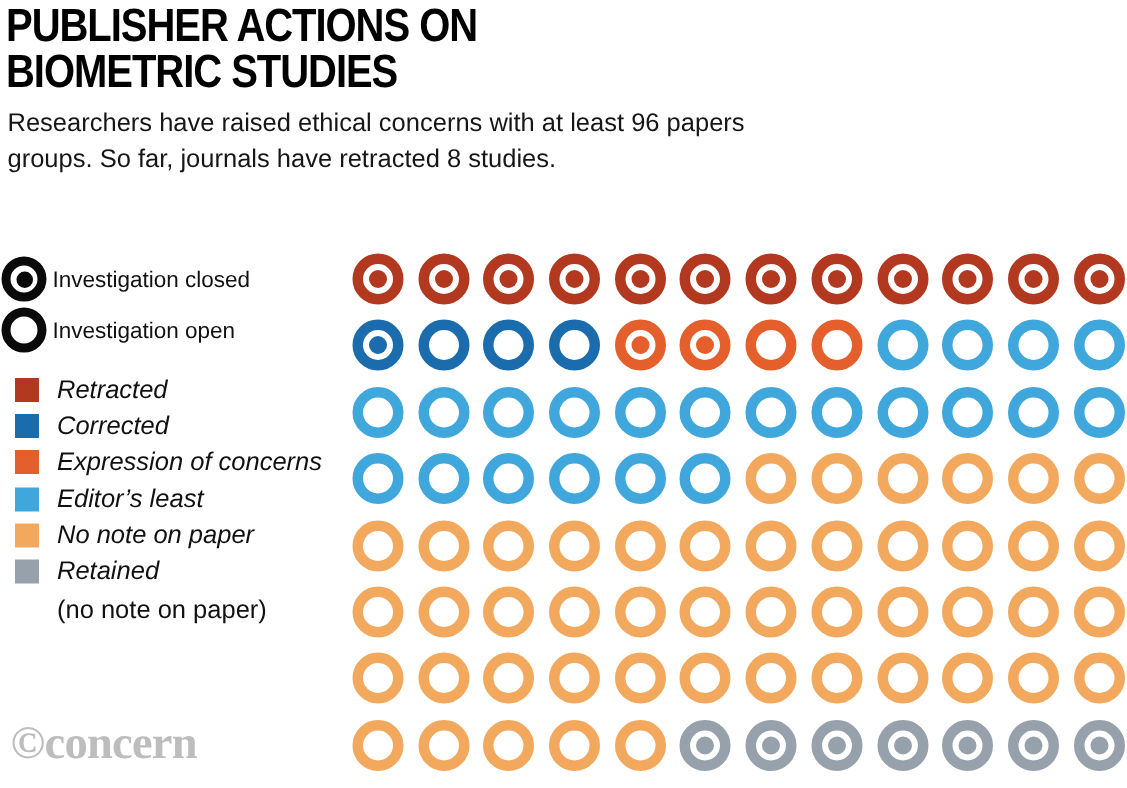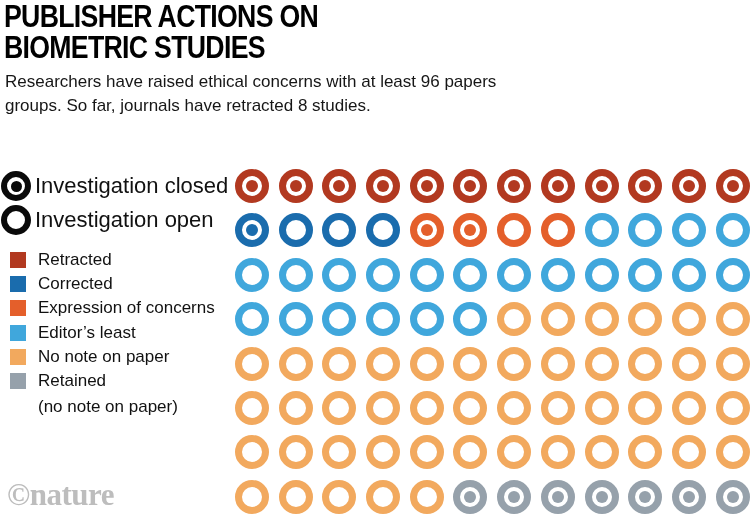--- a/index.html
+++ b/index.html
@@ -25,26 +25,26 @@
   .inv-legend{position:absolute;left:1px;top:171px;}
   .inv-item{display:flex;align-items:center;height:30px;margin-bottom:4px;}
   .inv-ring{
     box-sizing:border-box;width:30px;height:30px;flex:0 0 auto;
     border:6px solid #0a0a0a;border-radius:50%;position:relative;
   }
   .inv-ring .idot{
     position:absolute;left:50%;top:50%;width:11px;height:11px;
     margin:-5.5px 0 0 -5.5px;border-radius:50%;background:#0a0a0a;
   }
-  .inv-label{font-size:22px;color:#111;margin-left:4px;white-space:nowrap;}
+  .inv-label{font-size:15px;color:#111;margin-left:4px;white-space:nowrap;}
 
   .cat-legend{position:absolute;left:10px;top:252px;}
   .cat-item{display:flex;align-items:center;height:16px;margin-bottom:8.2px;}
   .swatch{width:16px;height:16px;flex:0 0 auto;}
-  .cat-label{font-size:17px;color:#111;margin-left:12px;white-space:nowrap;}
+  .cat-label{font-size:17px;color:#111;margin-left:12px;white-space:nowrap;font-style:italic;}
   .cat-sub{font-size:17px;color:#111;margin-left:28px;margin-top:4px;white-space:nowrap;}
 
   .grid{position:absolute;left:235px;top:169px;}
   .grid-row{display:flex;column-gap:9.7px;height:34px;margin-bottom:10.4px;}
   .donut{
     box-sizing:border-box;width:34px;height:34px;flex:0 0 auto;
     border-width:7px;border-style:solid;border-radius:50%;position:relative;
   }
   .donut .cdot{
     position:absolute;left:50%;top:50%;width:12px;height:12px;
@@ -263,13 +263,13 @@
       </span>
       <span class="donut" style="border-color: rgb(150, 161, 171);">
         <span class="cdot" style="background: rgb(150, 161, 171);"></span>
       </span>
       <span class="donut" style="border-color: rgb(150, 161, 171);">
         <span class="cdot" style="background: rgb(150, 161, 171);"></span>
       </span>
     </div>
   </div>
 
-<div class="logo">©nature</div>
+<div class="logo">©concern</div>
 
 </body></html>

